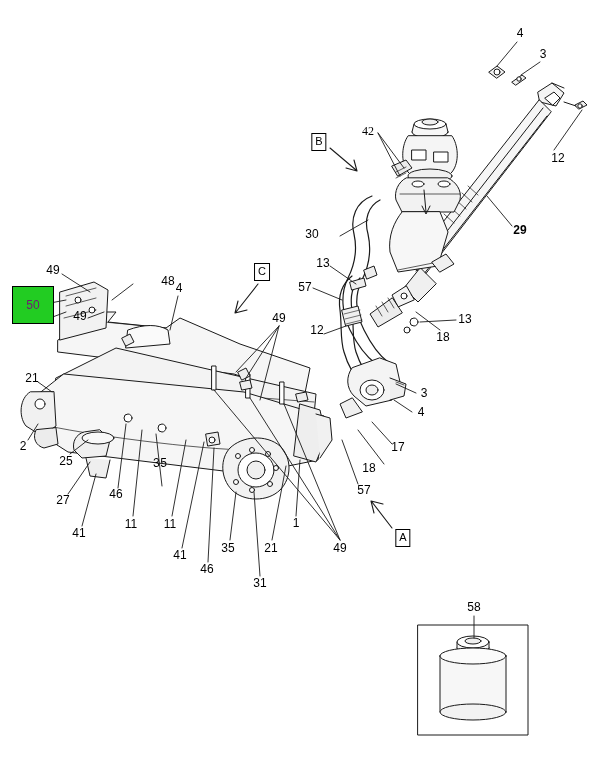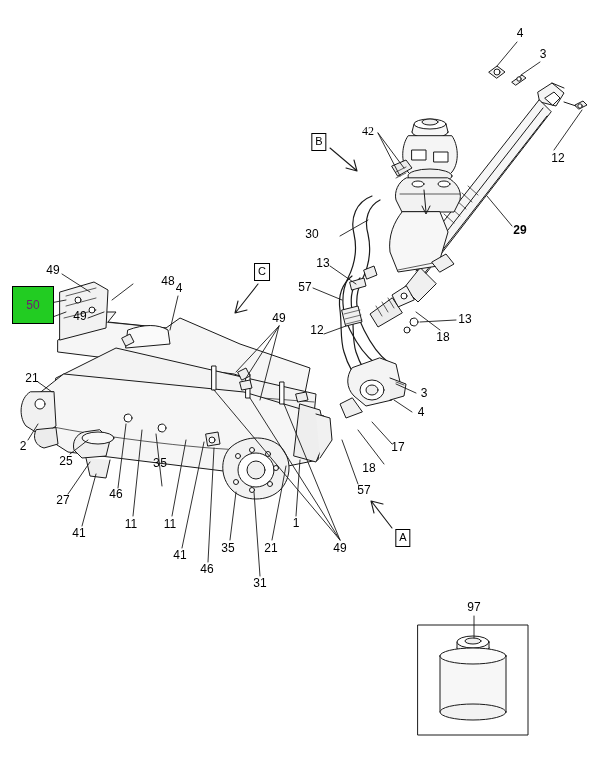--- a/index.html
+++ b/index.html
@@ -315,15 +315,15 @@
   <div class="callout" style="left:131px; top:524px;">11</div>
   <div class="callout" style="left:160px; top:464px;font-family:Liberation Mono, monospace;">35</div>
   <div class="callout" style="left:170px; top:524px;">11</div>
   <div class="callout" style="left:180px; top:555px;">41</div>
   <div class="callout" style="left:207px; top:569px;">46</div>
   <div class="callout" style="left:228px; top:548px;">35</div>
   <div class="callout" style="left:260px; top:583px;">31</div>
   <div class="callout" style="left:296px; top:523px;">1</div>
   <div class="callout" style="left:271px; top:548px;">21</div>
   <div class="callout" style="left:340px; top:548px;">49</div>
-  <div class="callout" style="left:474px; top:607px;">97</div>
+  <div class="callout" style="left:474px; top:607px;">58</div>
 
 </div>
 
 </body></html>

